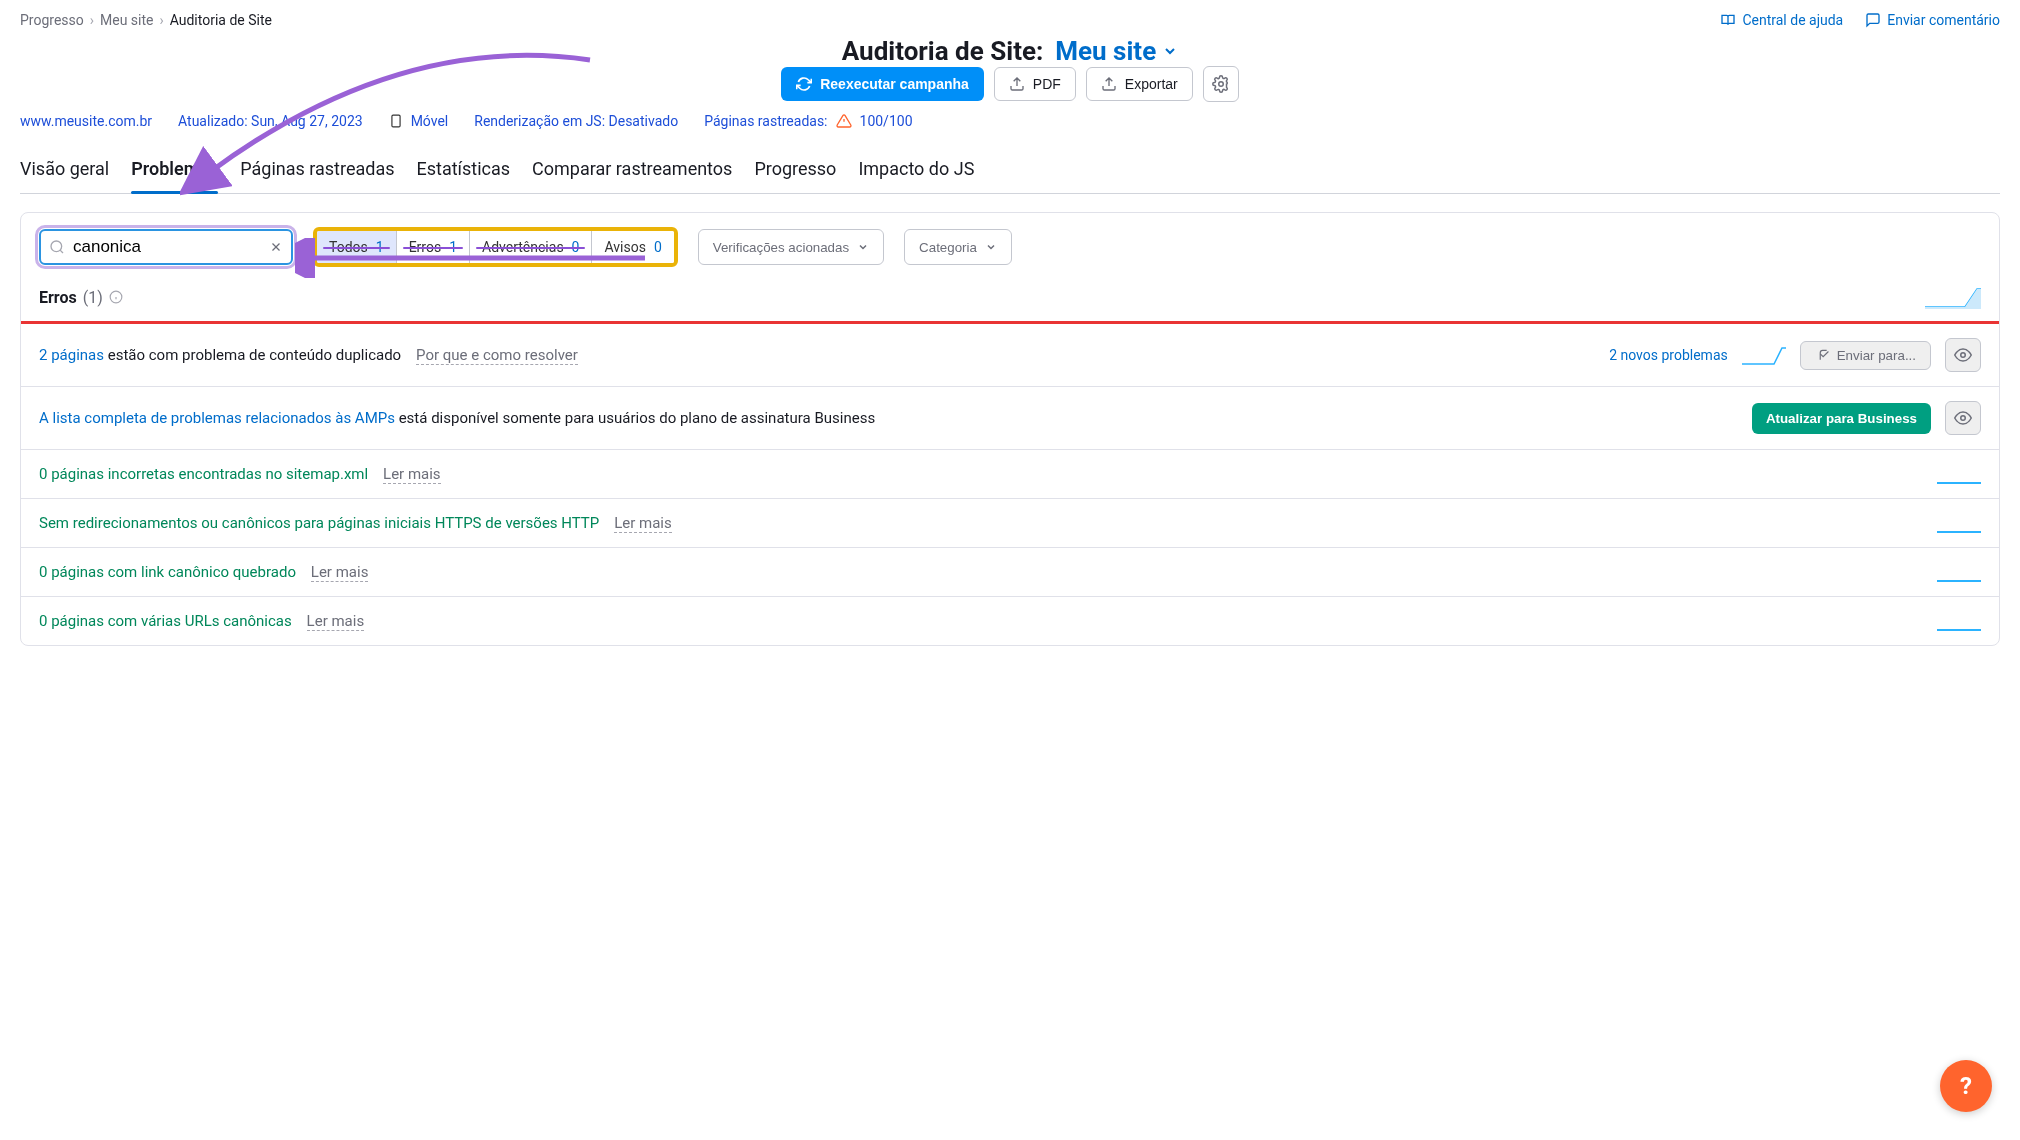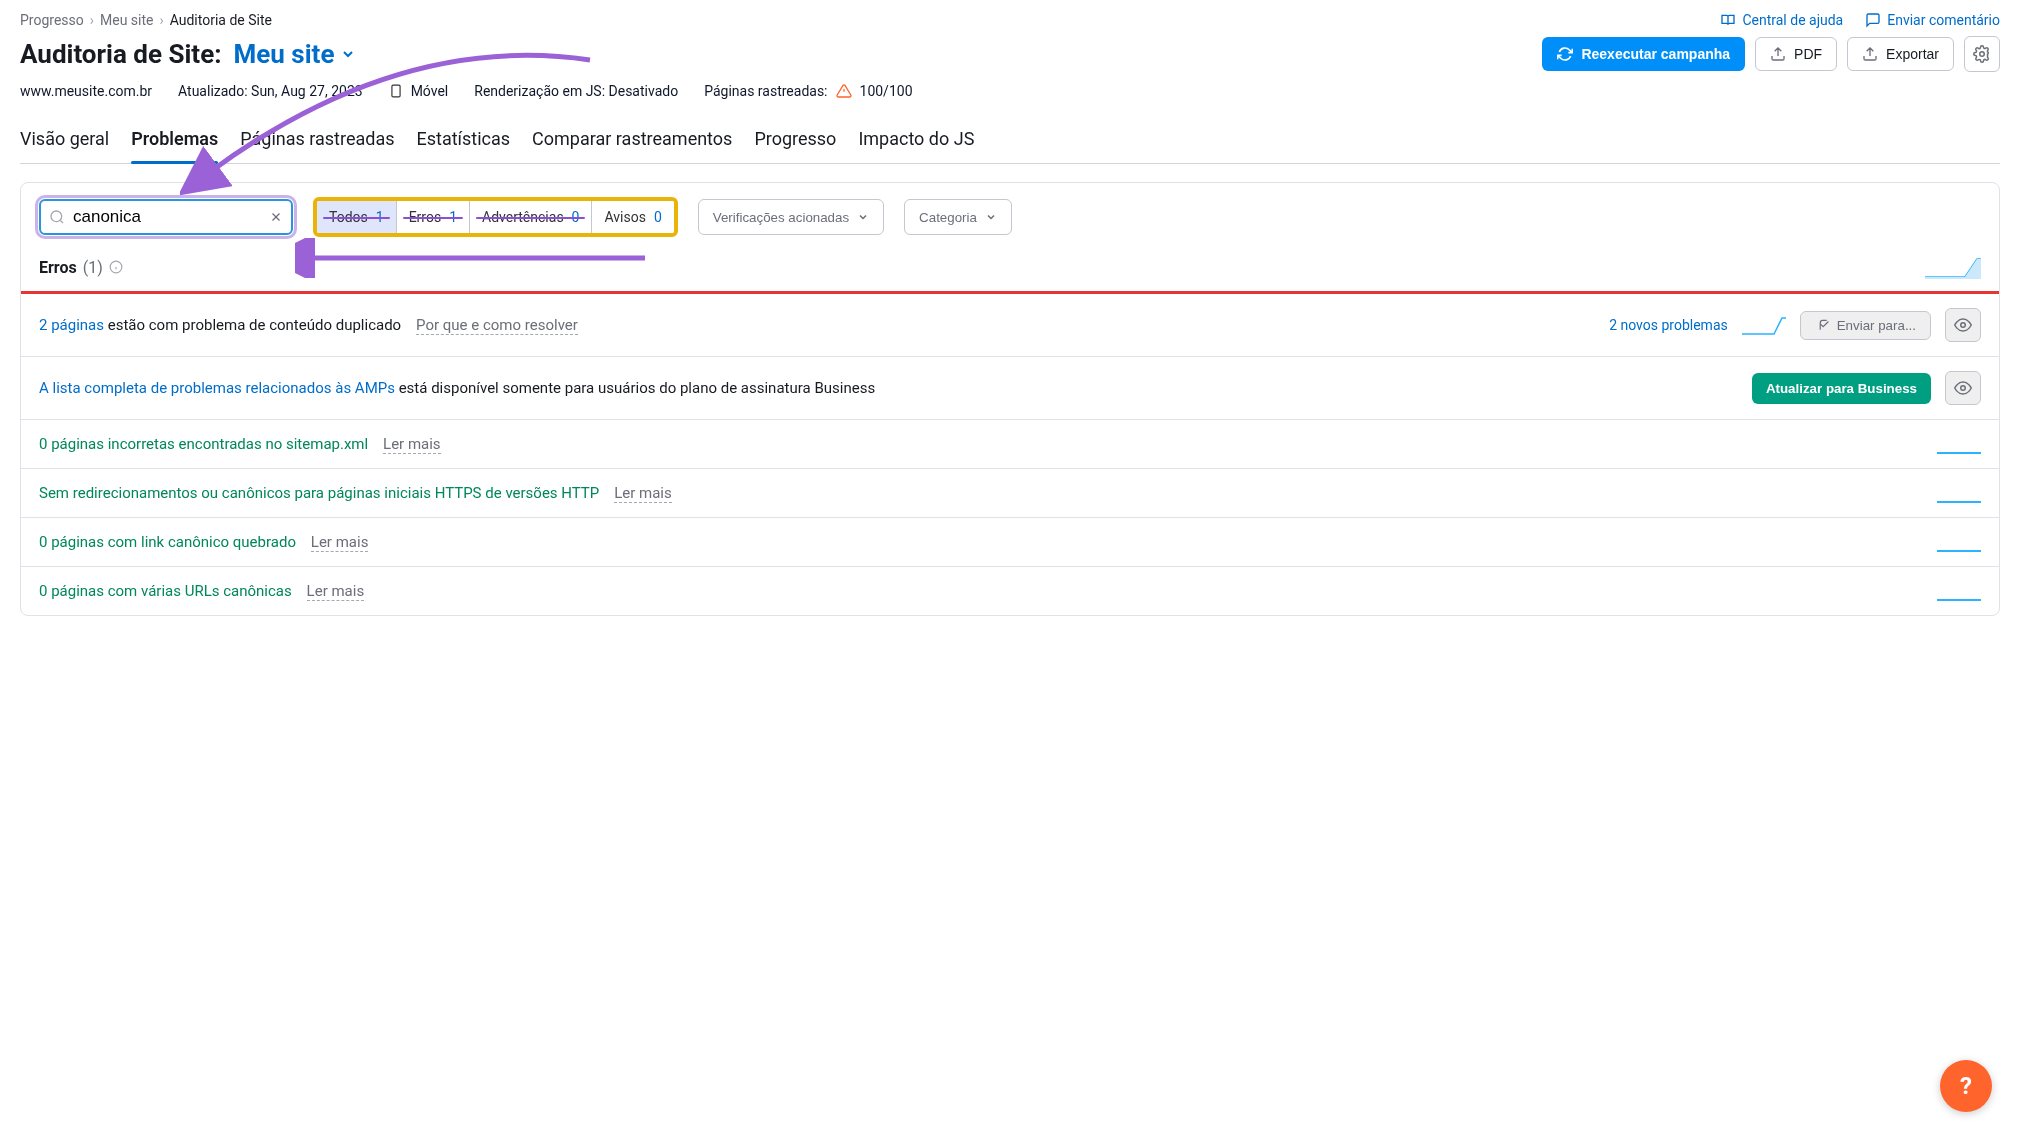--- a/index.html
+++ b/index.html
@@ -9,32 +9,32 @@
   
   .topbar { display: flex; justify-content: space-between; align-items: center; margin-bottom: 8px; }
   .breadcrumb { display:flex; align-items:center; gap:6px; font-size:14px; color:#6c6e79; }
   .breadcrumb a { color:#6c6e79; text-decoration:none; }
   .breadcrumb .current { color:#191B23; }
   .breadcrumb .chev { color:#a6a7b0; }
   .toplinks { display:flex; gap:22px; }
   .toplinks a { color:#006dca; text-decoration:none; display:flex; align-items:center; gap:6px; font-size:14px; }
   
   
-  .titleRow { display:flex; align-items:center; justify-content:space-between; margin-top:6px; }
+  .titleRow { display:flex; align-items:center; justify-content:space-between; margin-top:6px;flex-direction:column; }
   .titleLeft { display:flex; align-items:baseline; gap:12px; }
   .titleLeft h1 { font-size:26px; font-weight:700; }
   .projDrop { color:#006dca; font-size:26px; font-weight:700; display:inline-flex; align-items:center; gap:6px; }
   .actions { display:flex; gap:10px; align-items:center; }
   .btn { display:inline-flex; align-items:center; gap:8px; border-radius:6px; padding:8px 14px; font-size:14px; cursor:pointer; border:1px solid transparent; }
   .btn-primary { background:#008ff8; color:#fff; font-weight:600; }
   .btn-ghost { background:#fff; border:1px solid #c4c7cf; color:#191B23; }
   .icon-btn { width:36px; height:36px; display:inline-flex; align-items:center; justify-content:center; border:1px solid #c4c7cf; border-radius:6px; background:#fff; }
   
   
-  .info { display:flex; gap:26px; align-items:center; margin-top:10px; font-size:14px; color:#0f172a; }
+  .info { display:flex; gap:26px; align-items:center; margin-top:10px; font-size:14px; color:#1d4ed8; }
   .info .seg { display:flex; align-items:center; gap:8px; }
   .warn-ico { color:#ff642d; }
   
   
   .tabs { display:flex; gap:22px; border-bottom:1px solid #d1d4db; margin-top:18px; padding-left:0; position:relative; }
   .tab { padding:10px 0 14px 0; font-size:18px; color:#191B23; cursor:pointer; position:relative; }
   .tab.active { color:#191B23; font-weight:600; }
   .tab.active::after { content:""; position:absolute; left:0; right:0; bottom:-1px; height:3px; background:#006dca; border-radius:2px; }
   
   

